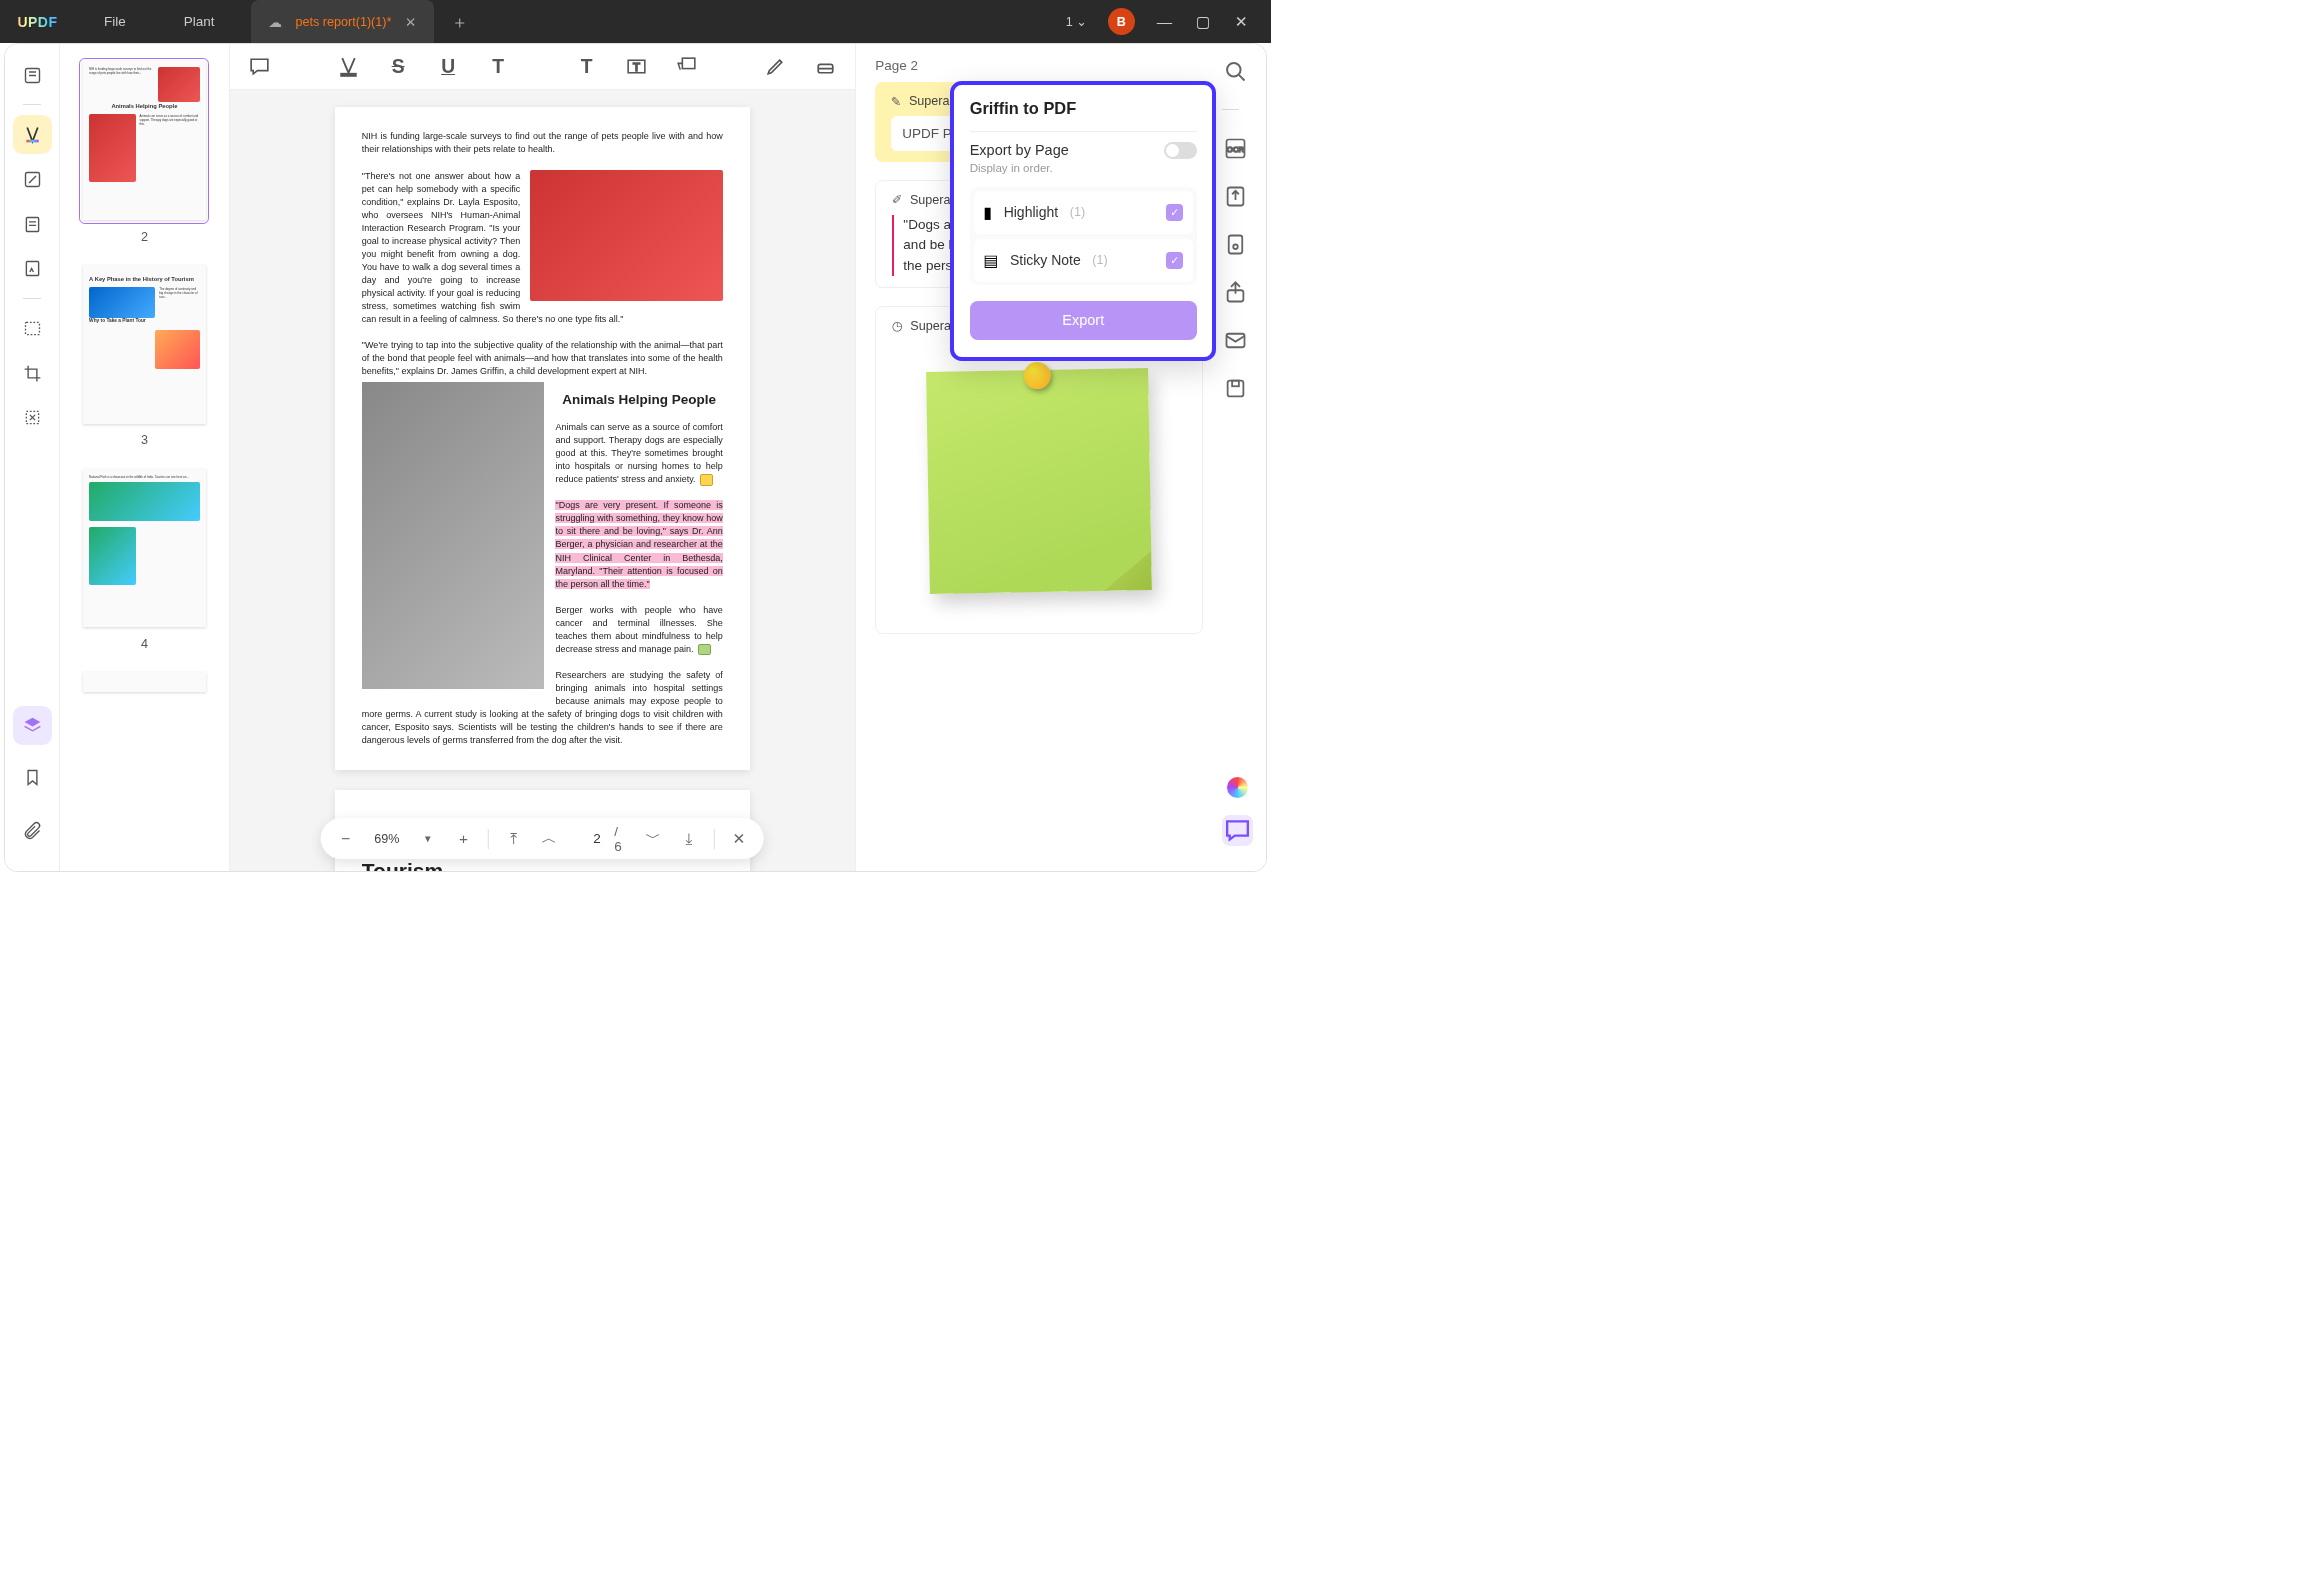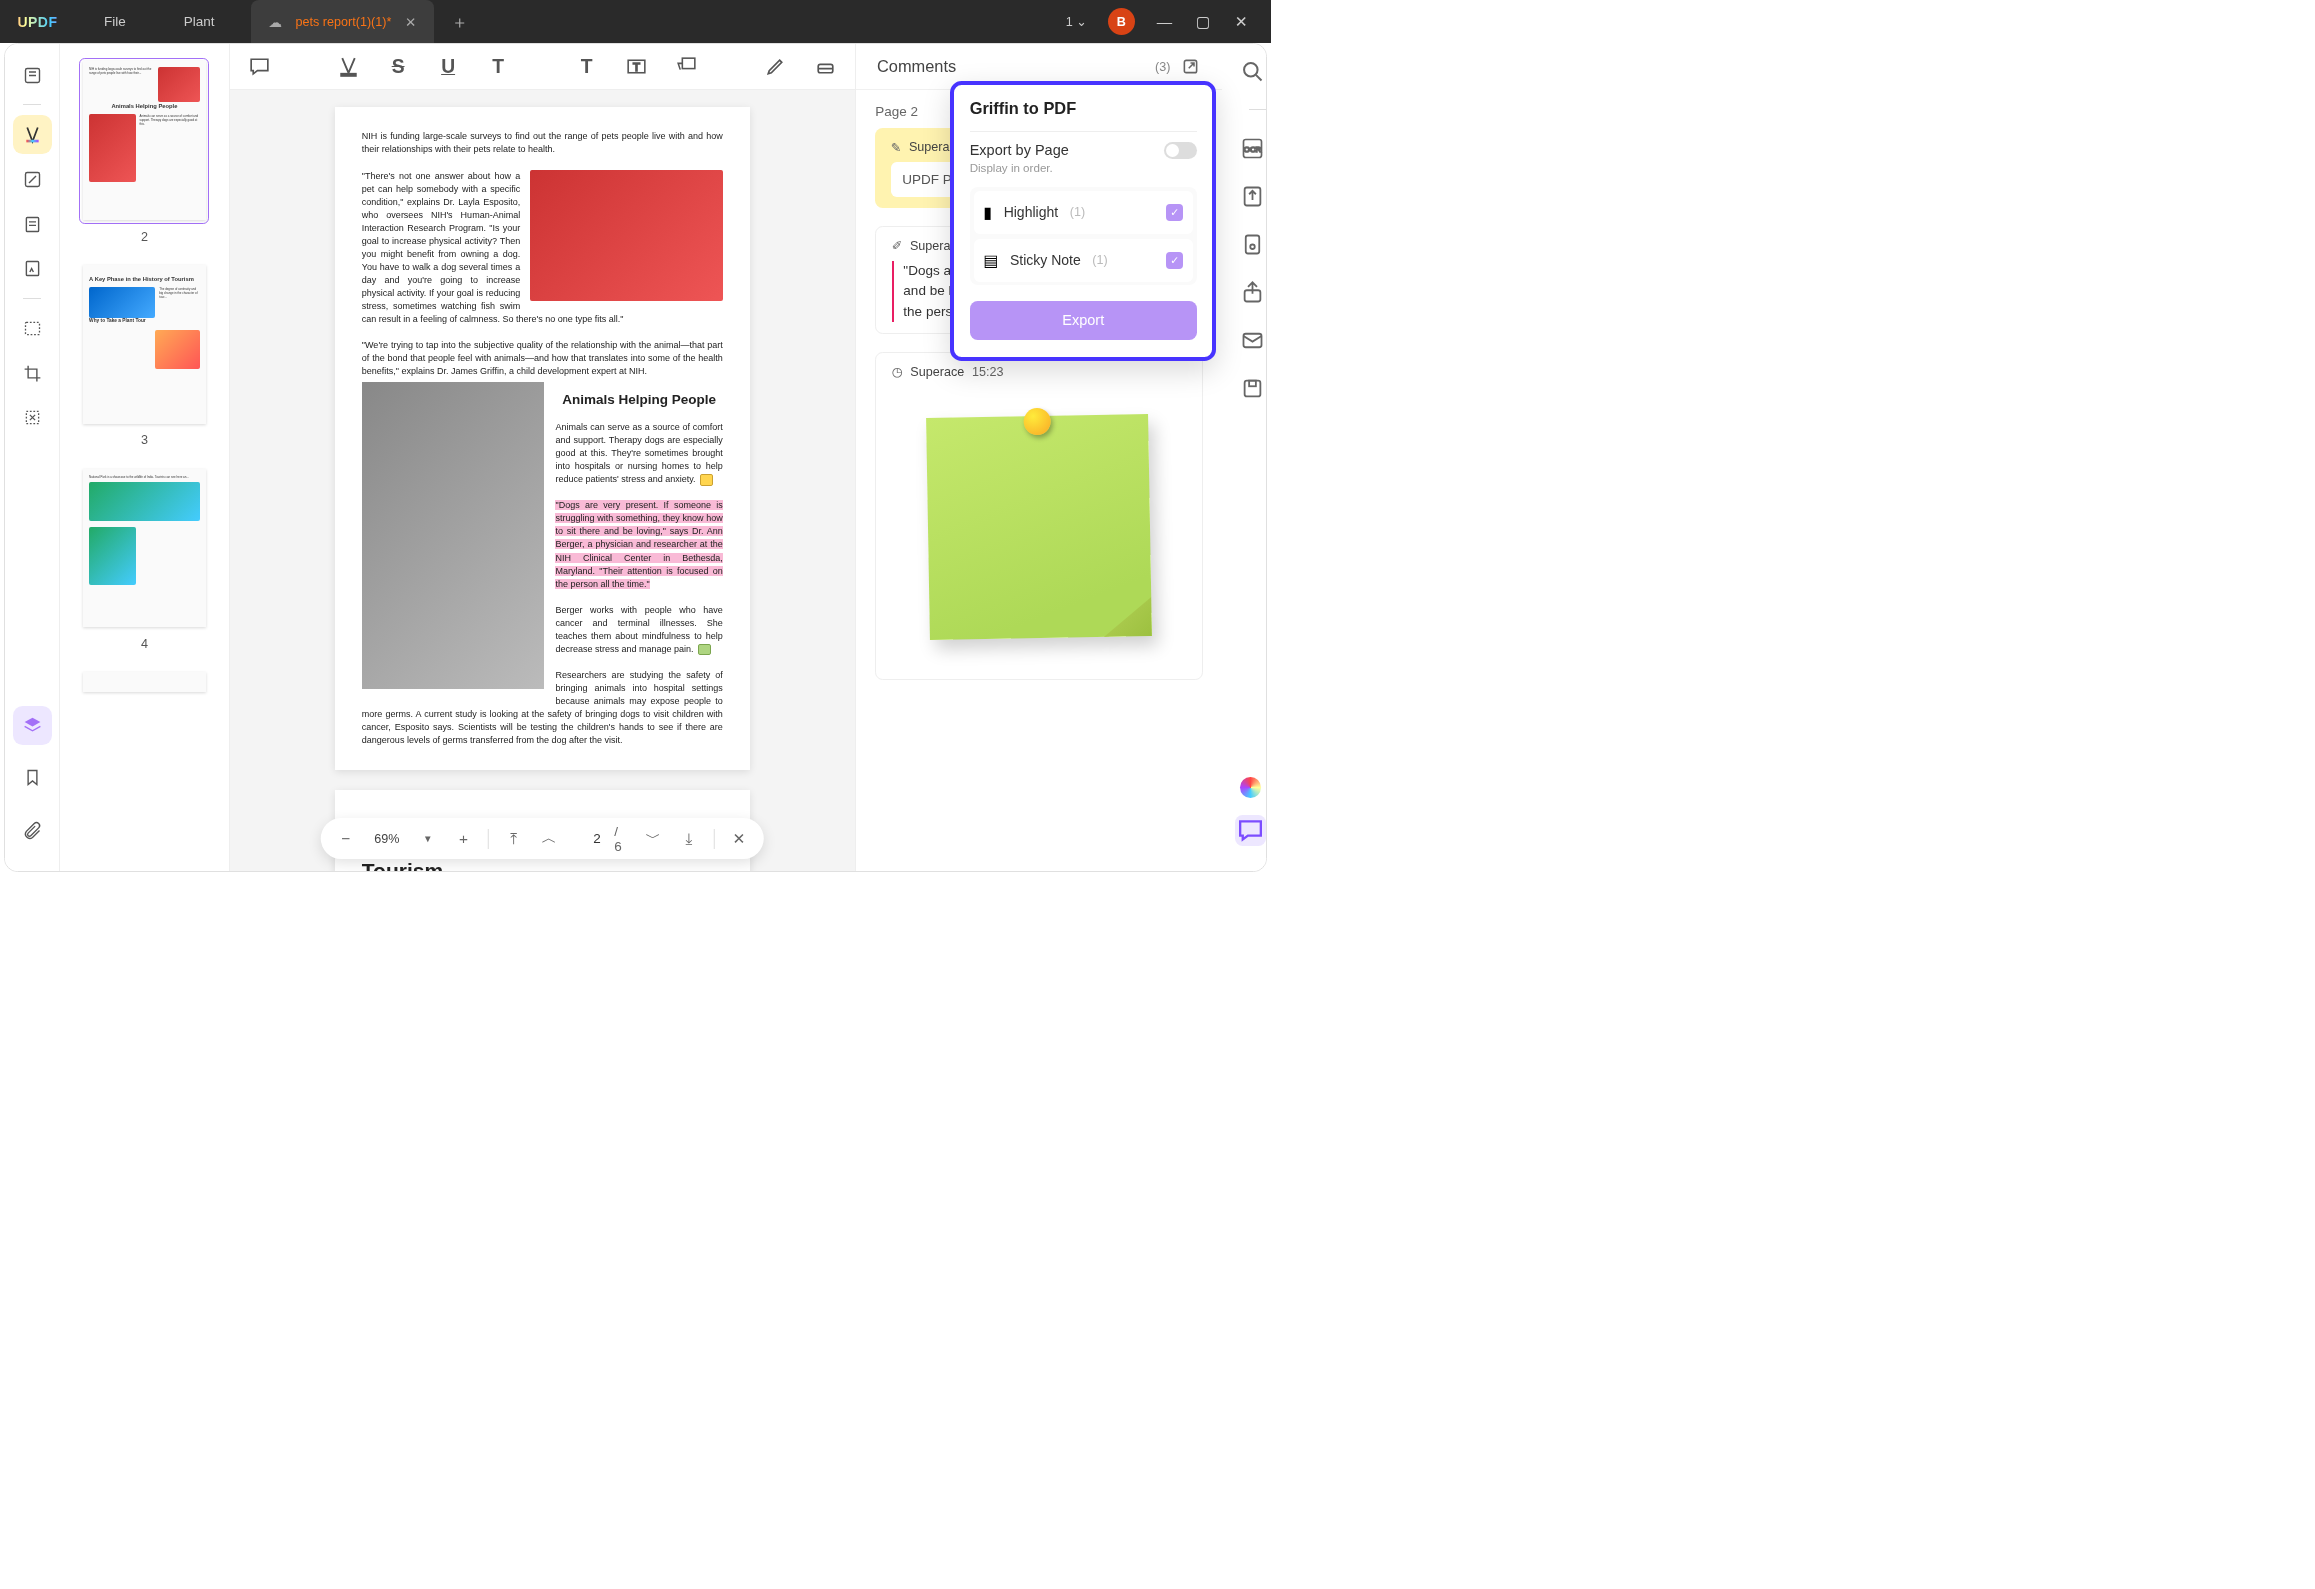--- a/index.html
+++ b/index.html
@@ -95,21 +95,21 @@
 .toggle::after { content: ""; position: absolute; left: 1.9px; top: 1.9px; width: 13.5px; height: 13.5px; background: #fff; border-radius: 50%; }
 .export-list { background: #fafafa; border-radius: 7.7px; padding: 3.9px; margin-bottom: 15.4px; }
 .export-li { display: flex; align-items: center; gap: 11.6px; padding: 11.6px 9.7px; background: #fff; border-radius: 5.8px; margin-bottom: 5.8px; }
 .export-li:last-child { margin-bottom: 0; }
 .export-li-name { font-size: 14px; color: #333; }
 .export-li-count { font-size: 12.6px; color: #bbb; }
 .check { margin-left: auto; width: 17.4px; height: 17.4px; background: #b794f6; border-radius: 3.9px; display: flex; align-items: center; justify-content: center; color: #fff; font-size: 10.6px; }
 .export-btn { width: 100%; height: 39px; background: #b794f6; color: #fff; border: none; border-radius: 7.7px; font-size: 14.5px; cursor: pointer; }
 
 
-.right-rail { width: 52px; background: #fff; display: flex; flex-direction: column; align-items: flex-end; padding: 13.5px 0; gap: 21px; }
+.right-rail { width: 52px; background: #fff; display: flex; flex-direction: column; align-items: flex-start; padding: 13.5px 0; gap: 21px; }
 .rr-btn { width: 27px; height: 27px; display: flex; align-items: center; justify-content: center; color: #666; cursor: pointer; }
 .rr-bottom { margin-top: auto; display: flex; flex-direction: column; align-items: center; gap: 17.4px; padding-bottom: 11.6px; }
 .rr-accent { width: 31px; height: 31px; background: #ede7ff; border-radius: 7.7px; display: flex; align-items: center; justify-content: center; color: #7c4dff; }
 .rr-logo { width: 21px; height: 21px; border-radius: 50%; background: conic-gradient(#f44,#ff9,#4cf,#a4f,#f44); }
 
 svg { width: 100%; height: 100%; }
 </style>
 </head>
 <body>
 
@@ -326,28 +326,20 @@
       <input class="page-input" value="2" style="">
       <span class="page-total">/  6</span>
       <div class="pager-ic">﹀</div>
       <div class="pager-ic">⤓</div>
       <div class="pager-sep"></div>
       <div class="pager-ic">✕</div>
     </div>
   </div>
 
   <div class="comments">
-    <div class="cm-header">
-      <div class="cm-title">Comments</div>
-      <div class="cm-count">(3)</div>
-      <div class="cm-expand"><svg viewBox="0 0 24 24" fill="none" stroke="currentColor" stroke-width="1.8">
-              <rect x="5" y="5" width="14" height="14" rx="2"></rect>
-              <path d="M10 14l6-6M12 8h4v4"></path>
-            </svg></div>
-    </div>
     <div class="cm-body">
       <div class="cm-page-label">Page 2</div>
 
       <div class="cm-item hl-item">
         <div class="cm-meta">
               <span>✎</span>
               <span class="au">Superace</span>
               <span>15:23</span>
             </div>
         <div class="cm-input">UPDF PDF editor</div>

